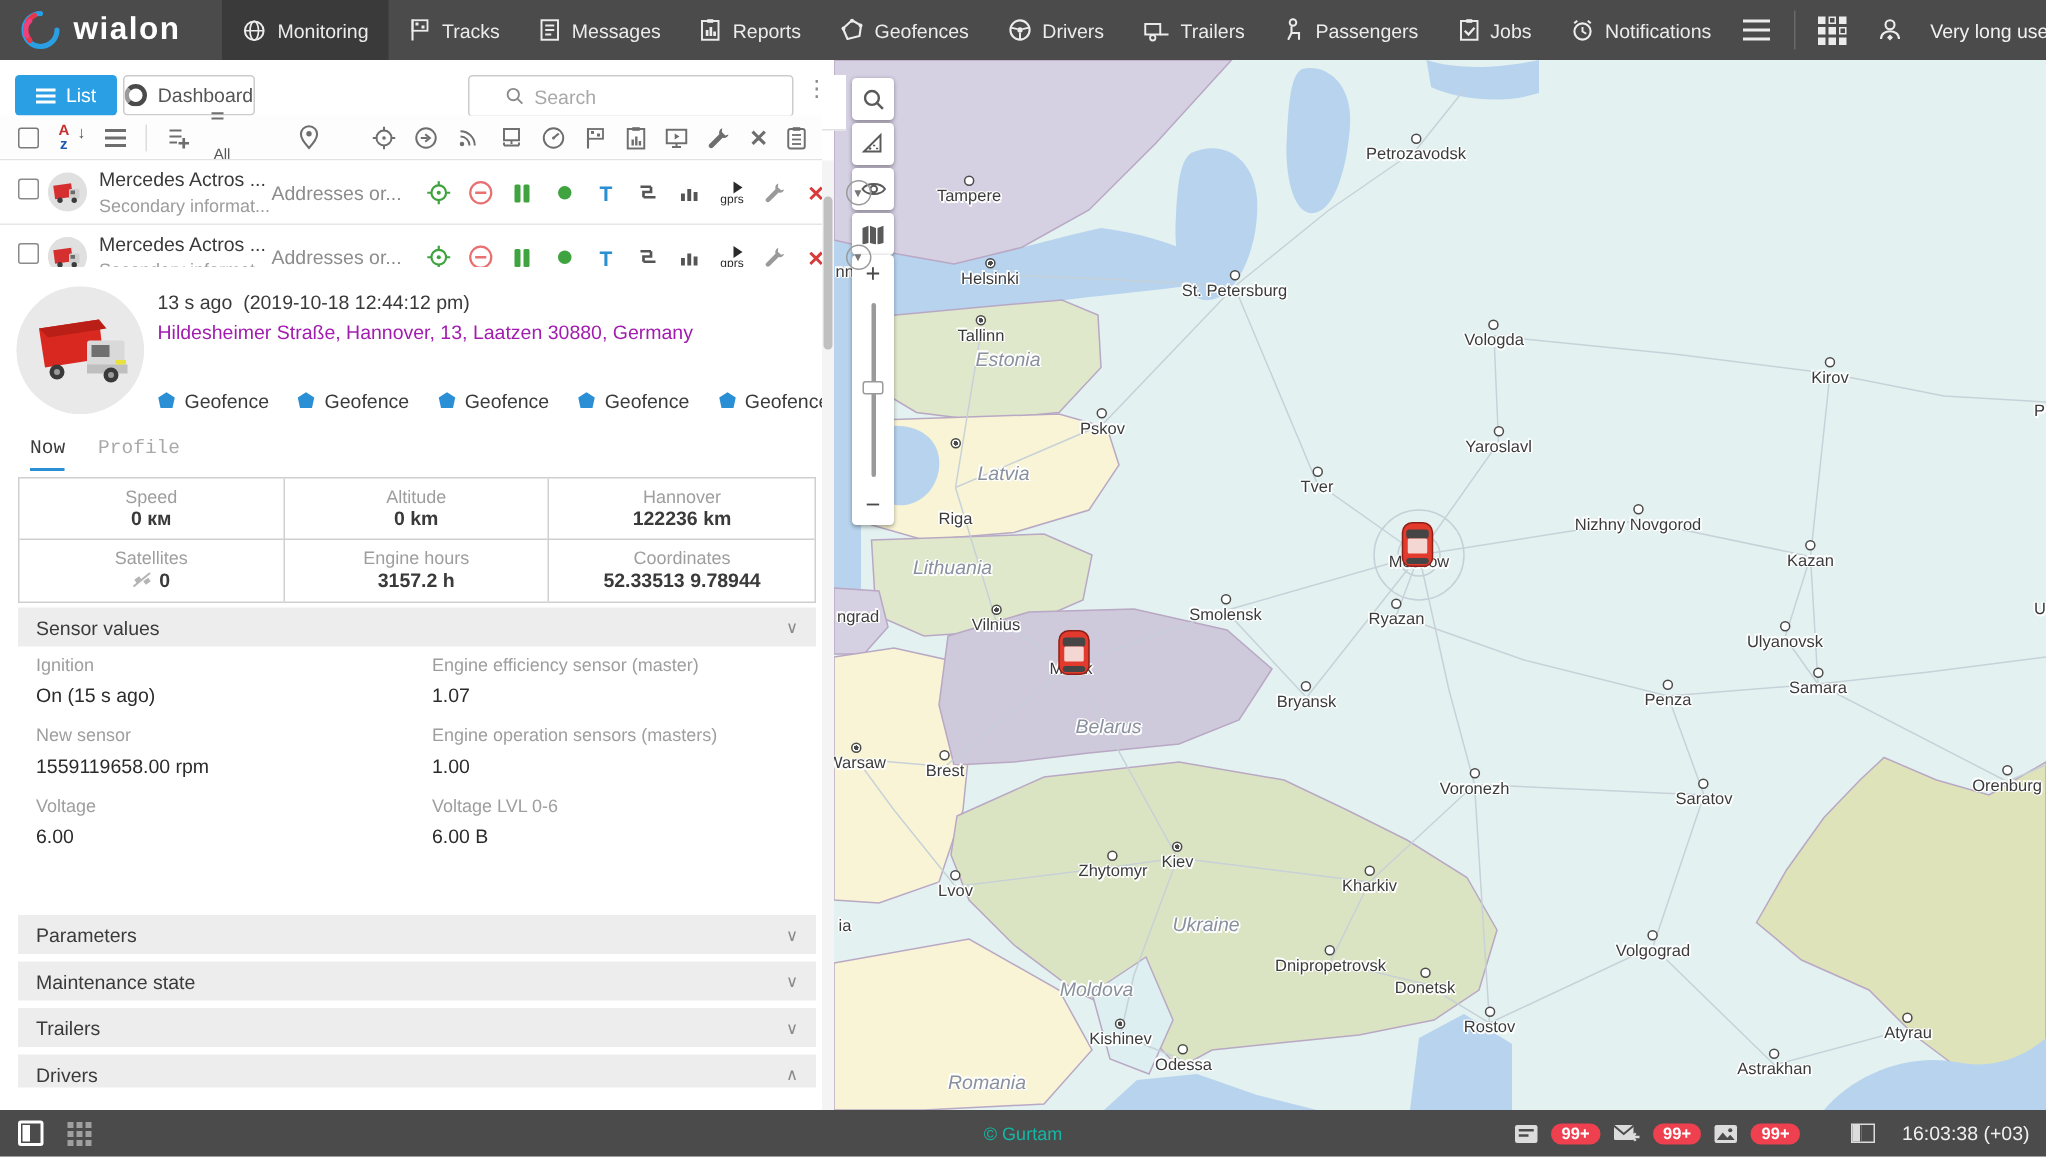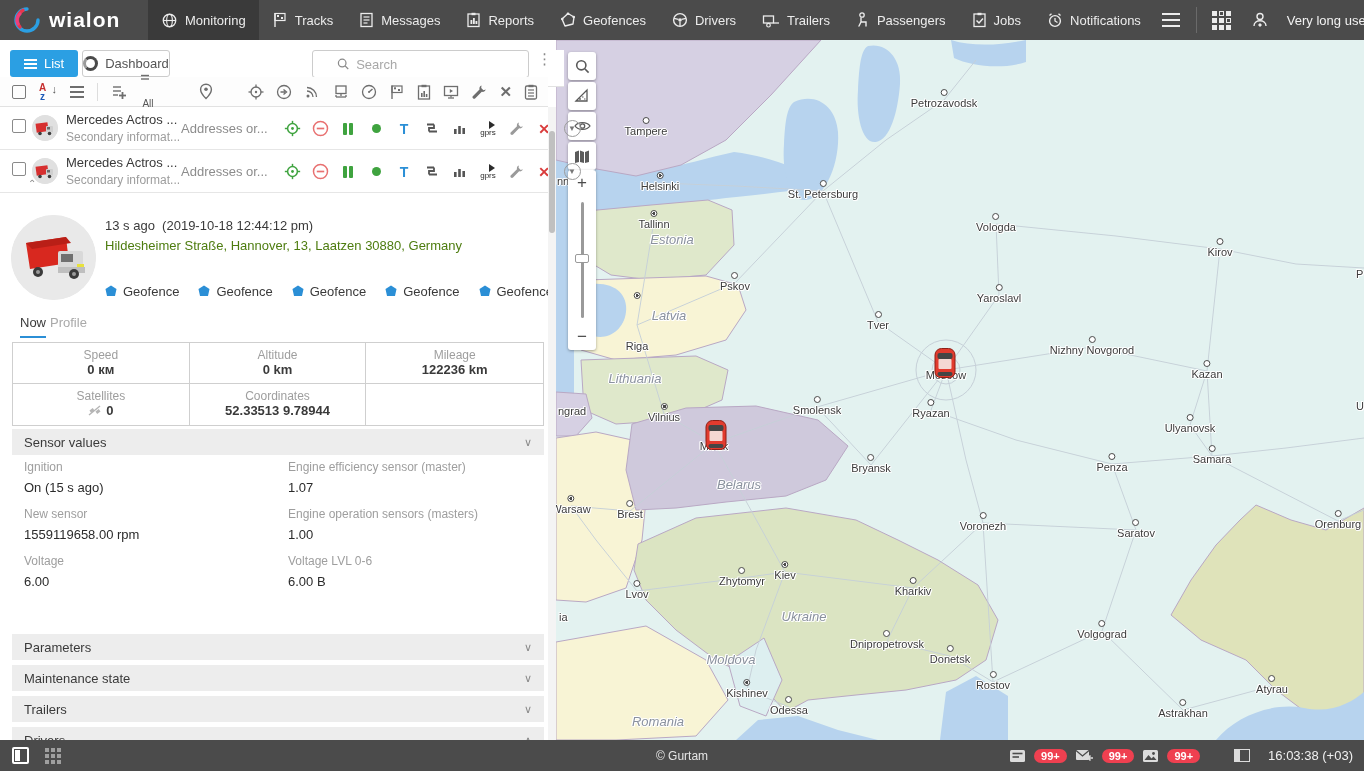--- a/index.html
+++ b/index.html
@@ -65,27 +65,27 @@
   .greendot{width:9px;height:9px;border-radius:50%;background:#3fa33f;}
   .blueT{color:#2b8fd6;font-weight:bold;font-size:14px;}
   .gprs{display:flex;flex-direction:column;align-items:center;line-height:1;cursor:pointer;}
   .gprs .tri{width:0;height:0;border-left:6px solid #2b2b2b;border-top:4px solid transparent;border-bottom:4px solid transparent;margin-left:8px;}
   .gprs .txt{font-size:8px;color:#2b2b2b;letter-spacing:0;}
   .redx{color:#d93b3b;font-weight:bold;font-size:14px;}
   .circ-exp{width:17px;height:17px;border:1px solid #9a9a9a;border-radius:50%;color:#777;font-size:8px;display:flex;align-items:center;justify-content:center;}
   .row2-caret{position:absolute;left:28px;top:28px;color:#8a8a8a;font-size:10px;}
 
   
-  .detail{position:absolute;left:0;top:162px;width:548px;height:547px;overflow:hidden;background:#fff;}
+  .detail{position:absolute;left:0;top:138px;width:548px;height:547px;overflow:hidden;background:#fff;}
   .d-avatar{position:absolute;left:11px;top:13px;width:85px;height:85px;border-radius:50%;background:#e9e9e9;overflow:hidden;}
   .d-time{position:absolute;left:105px;top:16px;font-size:13px;color:#3a3a3a;}
-  .d-addr{position:absolute;left:105px;top:36px;font-size:13px;color:#4d7c0f;}
+  .d-addr{position:absolute;left:105px;top:36px;font-size:13px;color:#a21caf;}
   .geo-row{position:absolute;left:105px;top:54px;display:flex;gap:19px;}
   .geochip{display:flex;align-items:center;gap:6px;font-size:13px;color:#3a3a3a;cursor:pointer;margin-top:28px;}
-  .d-tabs{position:absolute;left:20px;top:113px;display:flex;gap:4px;font-size:13px;}
+  .d-tabs{position:absolute;left:20px;top:113px;display:flex;gap:22px;font-size:13px;font-family:Liberation Mono, monospace;}
   .d-tab{padding-bottom:6px;cursor:pointer;color:#a9a9a9;}
   .d-tab.active{color:#3a3a3a;border-bottom:2px solid #2b8fd6;}
   .stats{position:absolute;left:12px;top:140px;width:532px;border:1px solid #cfcfcf;display:grid;grid-template-columns:1fr 1fr 1fr;}
   .stat{border-right:1px solid #cfcfcf;border-bottom:1px solid #cfcfcf;height:41px;text-align:center;padding-top:5px;}
   .stat:nth-child(3n){border-right:none;}
   .stat:nth-child(n+4){border-bottom:none;}
   .s-label{font-size:12px;color:#9e9e9e;}
   .s-value{font-size:13px;font-weight:bold;color:#3a3a3a;display:flex;align-items:center;justify-content:center;gap:4px;}
   .sect{position:absolute;left:12px;width:532px;height:26px;background:#ededed;display:flex;align-items:center;justify-content:space-between;padding:0 12px;font-size:13px;color:#3a3a3a;cursor:pointer;}
   .sect .chev{color:#8a8a8a;font-size:11px;}
@@ -118,21 +118,21 @@
   .zs-track{position:absolute;left:13px;top:32px;width:3px;height:116px;background:#9a9a9a;border-radius:2px;}
   .zs-handle{position:absolute;left:7px;top:84px;width:14px;height:9px;background:#fff;border:1px solid #9a9a9a;border-radius:2px;cursor:grab;}
 
   
   .bottombar{position:absolute;left:0;top:740px;width:1364px;height:31px;background:#4b4b4b;display:flex;align-items:center;color:#d9d9d9;z-index:50;}
   .bb-left{display:flex;align-items:center;gap:16px;padding-left:12px;}
   .bb-square{width:17px;height:17px;border:2px solid #fff;border-radius:2px;position:relative;cursor:pointer;}
   .bb-square::after{content:"";position:absolute;left:1px;top:1px;width:5px;height:11px;background:#fff;}
   .bb-grid{display:grid;grid-template-columns:repeat(3,4px);grid-template-rows:repeat(3,4px);gap:2px;cursor:pointer;}
   .bb-grid i{background:#9f9f9f;}
-  .bb-copy{position:absolute;left:0;right:0;text-align:center;font-size:12px;color:#e5e5e5;}
+  .bb-copy{position:absolute;left:0;right:0;text-align:center;font-size:12px;color:#14b8a6;}
   .bb-right{margin-left:auto;display:flex;align-items:center;gap:8px;padding-right:11px;}
   .badge{background:#ef4050;color:#fff;font-size:11px;font-weight:bold;border-radius:9px;padding:1px 7px;cursor:pointer;}
   .bb-ic{color:#dcdcdc;display:flex;align-items:center;cursor:pointer;}
   .bb-time{font-size:13px;color:#f0f0f0;margin-left:10px;white-space:nowrap;}
   .bb-cols{width:16px;height:13px;border:1px solid #dcdcdc;display:flex;cursor:pointer;}
   .bb-cols i{flex:1;}
   .bb-cols i:first-child{background:#dcdcdc;flex:0 0 6px;border-right:1px solid #4b4b4b;}
 </style>
 </head>
 <body>
@@ -958,33 +958,37 @@
       <div class="stats">
         <div class="stat">
           <div class="s-label">Speed</div>
           <div class="s-value">0 км</div>
         </div>
         <div class="stat">
           <div class="s-label">Altitude</div>
           <div class="s-value">0 km</div>
         </div>
         <div class="stat">
-          <div class="s-label">Mileage</div>
+          <div class="s-label">Hannover</div>
           <div class="s-value">122236 km</div>
         </div>
         <div class="stat">
           <div class="s-label">Satellites</div>
           <div class="s-value">
             <svg width="14" height="12" viewBox="0 0 14 12">
                 <rect x="2" y="4" width="4" height="3" fill="#b5b5b5" transform="rotate(-35 4 5.5)"></rect>
                 <rect x="8" y="5" width="4" height="3" fill="#b5b5b5" transform="rotate(-35 10 6.5)"></rect>
                 <line x1="1" y1="10" x2="12" y2="1" stroke="#b5b5b5" stroke-width="1.4"></line>
               </svg>
             <span>0</span>
           </div>
+        </div>
+        <div class="stat">
+          <div class="s-label">Engine hours</div>
+          <div class="s-value">3157.2 h</div>
         </div>
         <div class="stat">
           <div class="s-label">Coordinates</div>
           <div class="s-value">52.33513 9.78944</div>
         </div>
       </div>
 
       <div class="sect" style="top:227px">
         <span>Sensor values</span>
         <span class="chev">∨</span>

